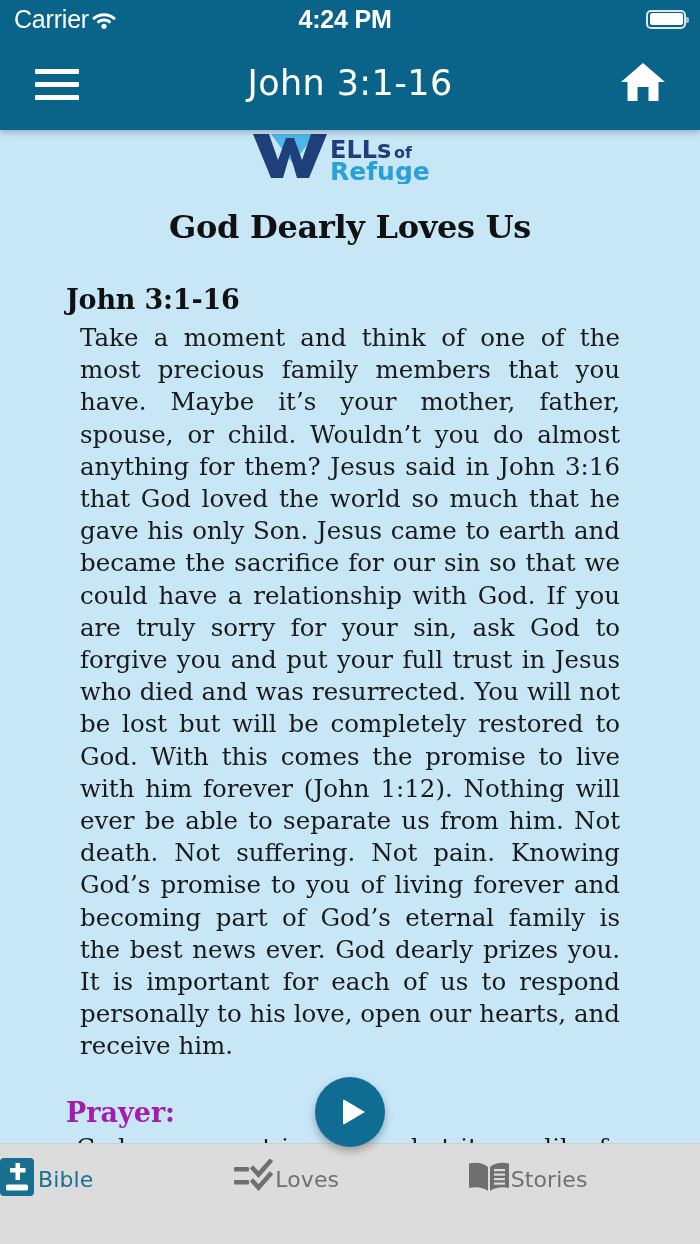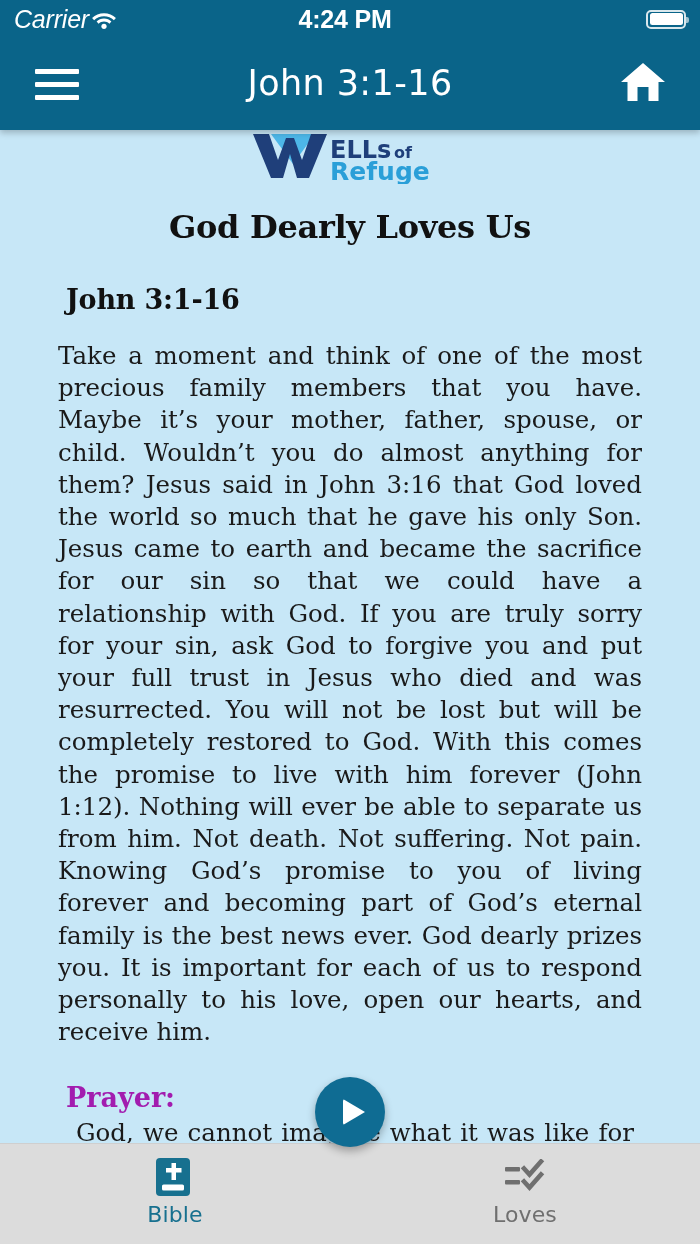--- a/index.html
+++ b/index.html
@@ -33,21 +33,20 @@
     align-items: center;
     box-sizing: border-box;
     padding: 0 14px;
     z-index: 30;
   }
   .sb-left {
     display: flex;
     align-items: center;
     gap: 2px;
     flex: 1 1 0;
-    font-style: italic;
   }
   .sb-carrier {
     font-size: 25px;
     letter-spacing: -0.2px;
     line-height: 1;
     font-family: "Liberation Sans", sans-serif;
   }
   .sb-center {
     flex: 0 0 auto;
     font-size: 25px;
@@ -171,22 +170,22 @@
   .passage-ref {
     margin: 38px 0 0 0;
     padding: 0 66px;
     font-family: "DejaVu Serif", serif;
     font-weight: bold;
     font-size: 27px;
     color: #111111;
     letter-spacing: -0.2px;
   }
   .body-copy {
-    margin: 25px 0 0 0;
-    padding: 0 58px;
+    margin: 7px 0 0 0;
+    padding: 0 80px;
     font-family: "DejaVu Serif", serif;
     font-size: 24.5px;
     line-height: 32.2px;
     color: #1a1a1a;
     text-align: justify;
     text-justify: inter-word;
     hyphens: none;
   }
   .prayer-heading {
     margin: 34px 0 0 0;
@@ -241,21 +240,21 @@
     height: 100px;
     background: #dcdcdc;
     display: flex;
     align-items: flex-start;
     z-index: 15;
     border-top: 1px solid #cfcfcf;
   }
   .tab {
     flex: 1 1 0;
     display: flex;
-    flex-direction: column;
+    flex-direction: row;
     align-items: center;
     padding-top: 12px;
     cursor: pointer;
   }
   .tab .ticon {
     height: 42px;
     display: flex;
     align-items: center;
     justify-content: center;
   }
@@ -363,16 +362,29 @@
         <svg width="42" height="36" viewBox="0 0 42 36">
           <rect x="1" y="8" width="15" height="4.6" rx="1" fill="#6f6f6f"></rect>
           <rect x="1" y="21" width="15" height="4.6" rx="1" fill="#6f6f6f"></rect>
           <path d="M20 9.5 L25.5 15.5 L37 2.5" stroke="#6f6f6f" stroke-width="4.6" fill="none" stroke-linecap="square"></path>
           <path d="M20 22.5 L25.5 28.5 L37 15.5" stroke="#6f6f6f" stroke-width="4.6" fill="none" stroke-linecap="square"></path>
         </svg>
       </span>
       <span class="tlabel">Loves</span>
     </div>
 
+    <div class="tab">
+      <span class="ticon">
+        <svg width="44" height="34" viewBox="0 0 44 34">
+          <path d="M21 7 C16 2.5 8 2 2 3.5 L2 28 C8 26.5 16 27 21 31 Z" fill="#6f6f6f"></path>
+          <path d="M23 7 C28 2.5 36 2 42 3.5 L42 28 C36 26.5 28 27 23 31 Z" fill="#6f6f6f"></path>
+          <rect x="27" y="9" width="11" height="2.2" fill="#dcdcdc"></rect>
+          <rect x="27" y="13.5" width="11" height="2.2" fill="#dcdcdc"></rect>
+          <rect x="27" y="18" width="11" height="2.2" fill="#dcdcdc"></rect>
+          <rect x="27" y="22.5" width="11" height="2.2" fill="#dcdcdc"></rect>
+        </svg>
+      </span>
+      <span class="tlabel">Stories</span>
+    </div>
 
   </div>
 
 </div>
 
 </body></html>

